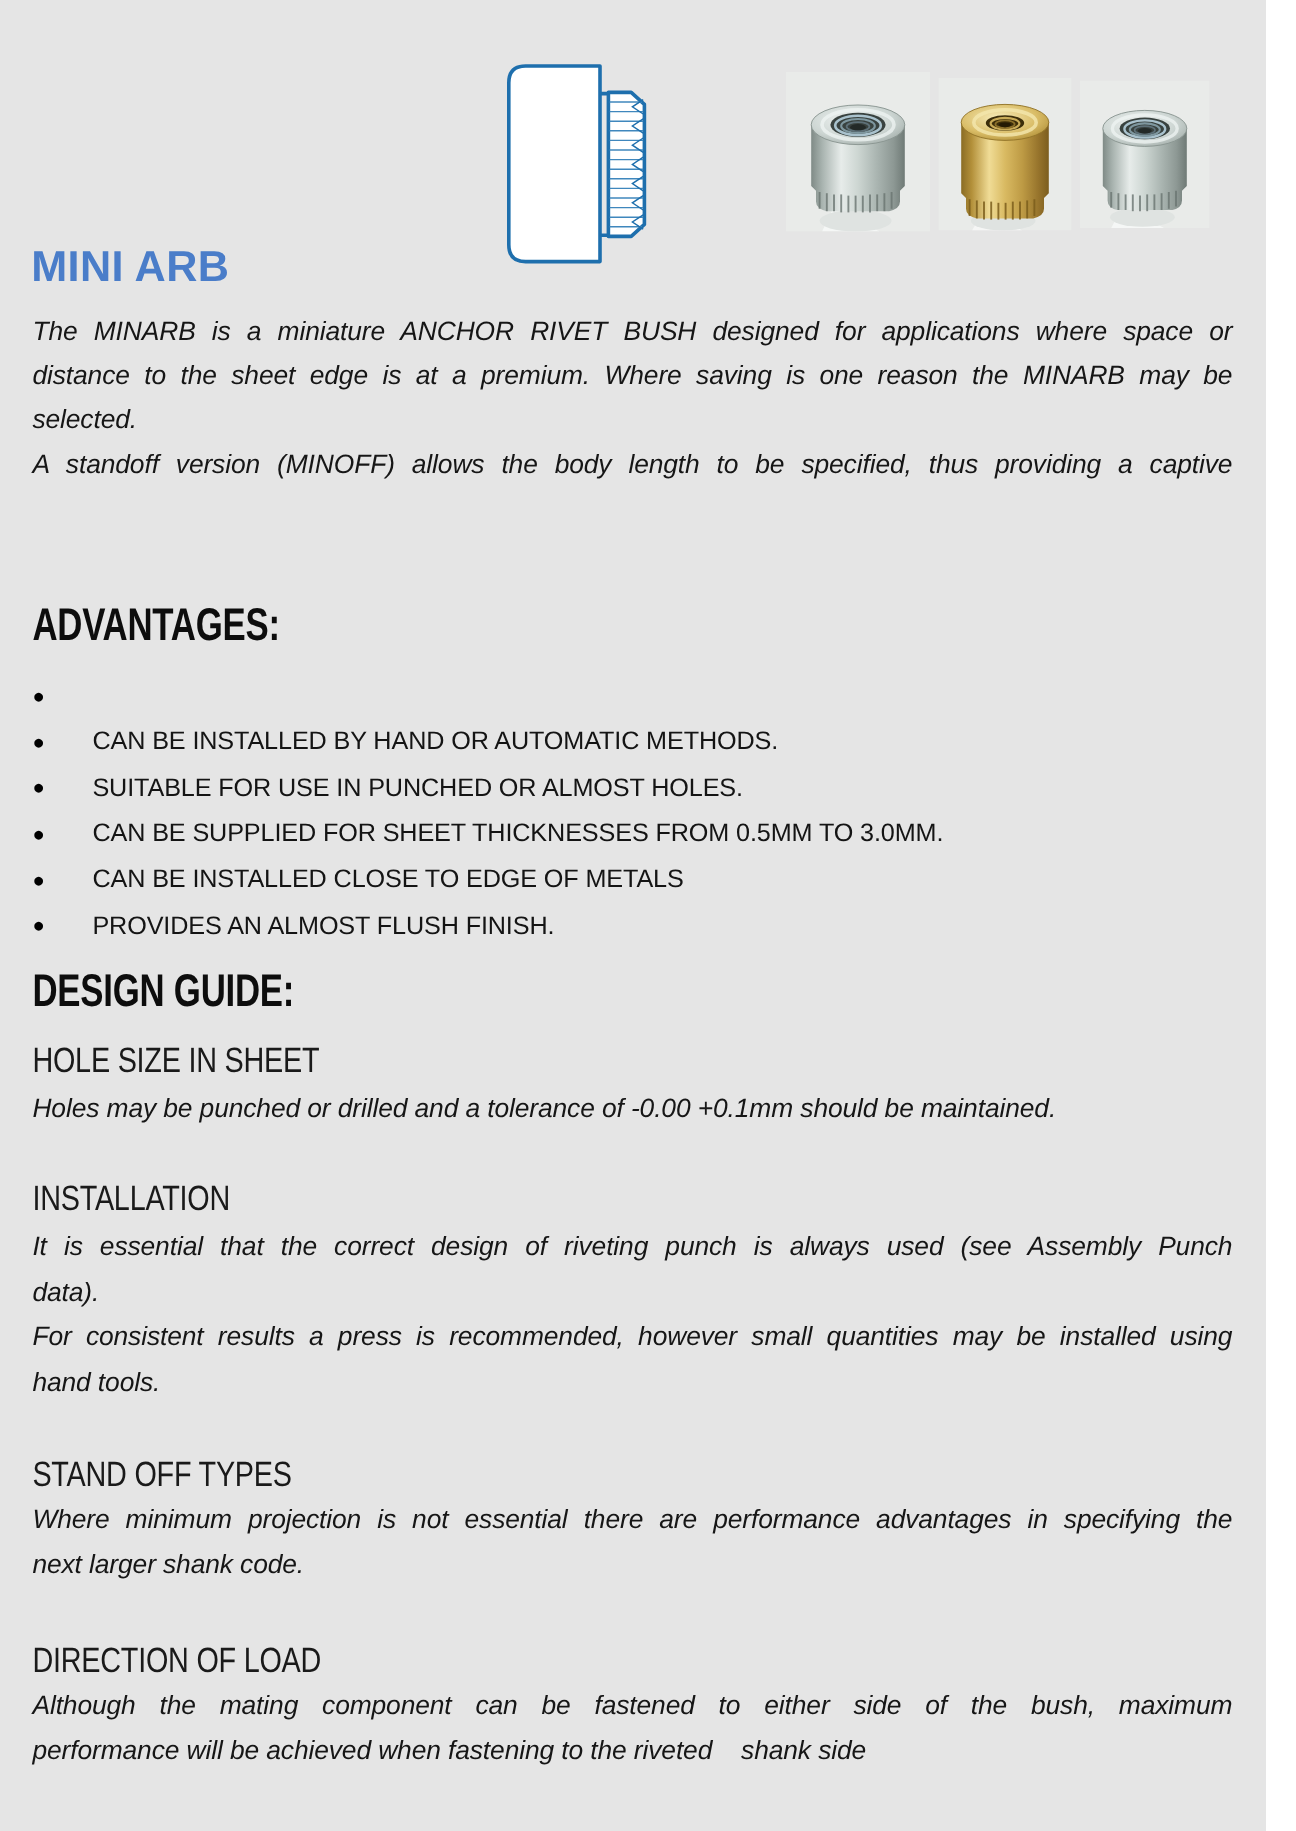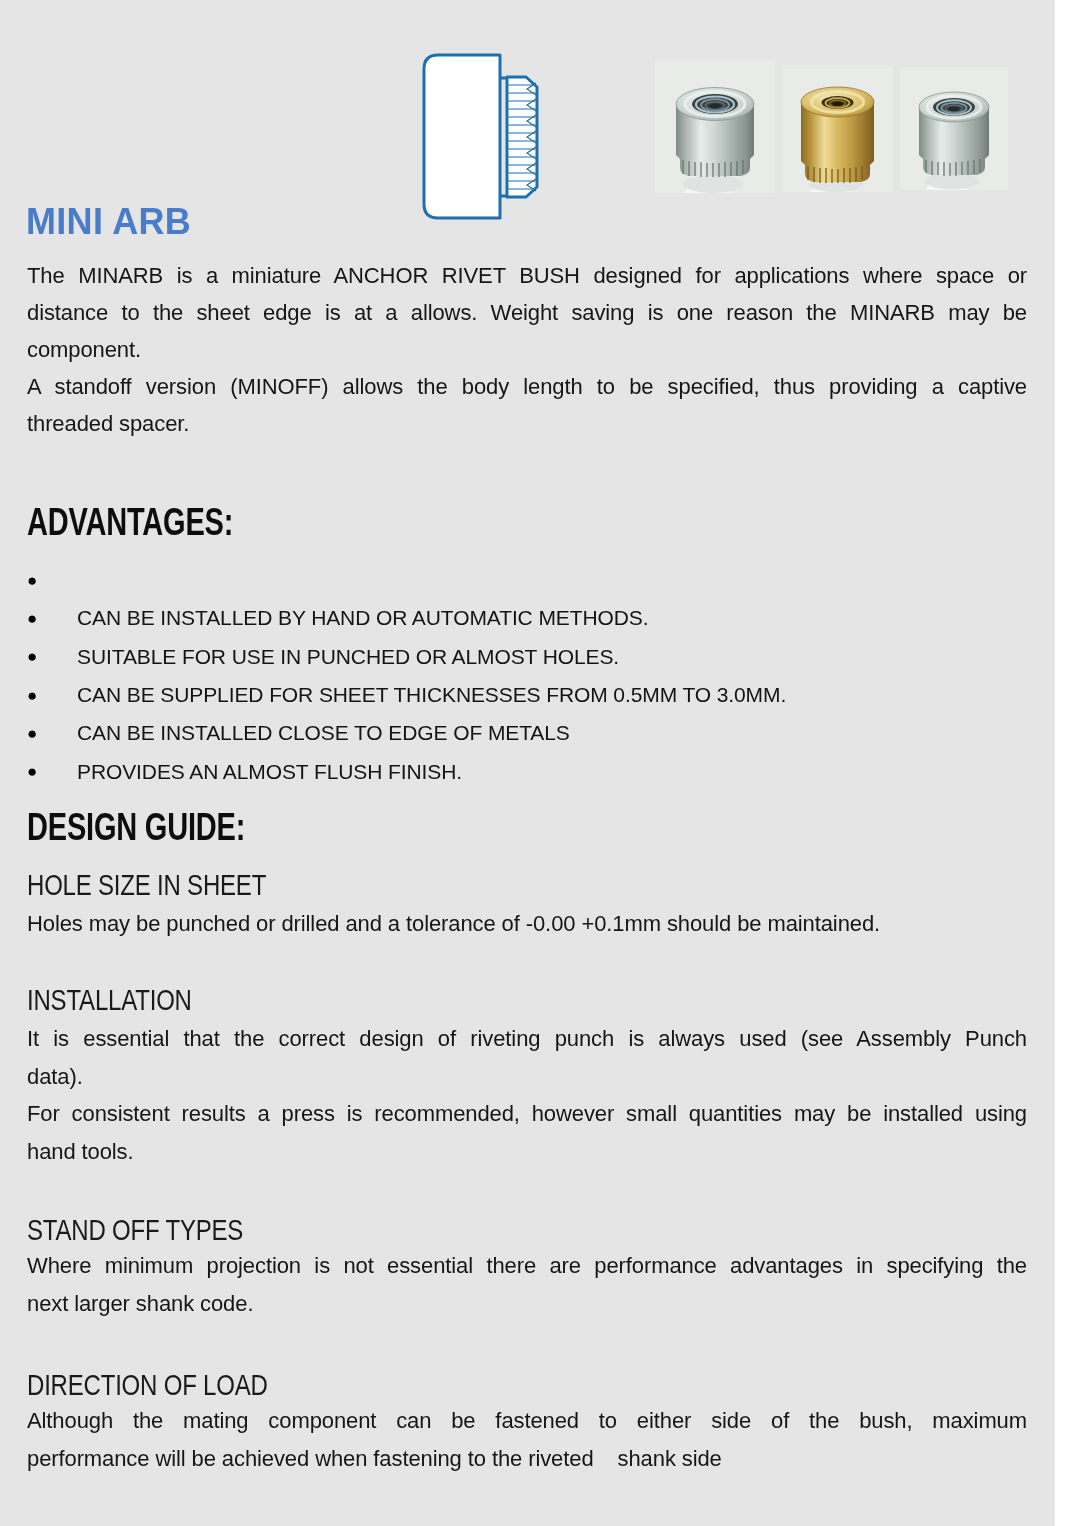--- a/index.html
+++ b/index.html
@@ -24,21 +24,21 @@
   }
   .h2-advantages{top:503px;}
   .h2-design{top:808px;}
   .h3{
     position:absolute;left:27px;font-size:24px;line-height:26px;color:#1a1a1a;
     transform:scaleY(1.22);transform-origin:0 0;white-space:nowrap;letter-spacing:-.2px;
   }
   
   .bl{
     position:absolute;left:27px;width:1000px;font-size:22px;line-height:30px;
-    letter-spacing:-.1px;color:#161616;
+    letter-spacing:-.1px;color:#161616;font-style:italic;
   }
   .j{text-align:justify;text-align-last:justify;text-justify:inter-word;}
   
   .bullets{position:absolute;left:27px;top:561px;width:1000px;}
   .bi{height:38.3px;display:flex;align-items:center;}
   .dot{width:50px;font-size:17px;line-height:1;color:#000;flex:0 0 50px;}
   .bt{font-size:21px;letter-spacing:-.1px;color:#141414;white-space:nowrap;}
 </style>
 </head>
 <body>
@@ -209,24 +209,23 @@
     <ellipse cx="54" cy="40" rx="21" ry="9" fill="#39423f"></ellipse>
     <ellipse cx="54" cy="40.5" rx="17" ry="7.2" fill="none" stroke="#a9c2cd" stroke-width="2"></ellipse>
     <ellipse cx="54" cy="41" rx="12.5" ry="5.2" fill="none" stroke="#7e979f" stroke-width="1.8"></ellipse>
     <ellipse cx="54" cy="41.5" rx="8.5" ry="3.4" fill="none" stroke="#5d7078" stroke-width="1.4"></ellipse>
     <ellipse cx="54" cy="42" rx="5.8" ry="2.3" fill="#232a28"></ellipse>
   </svg>
 
   <h1 class="title">MINI ARB</h1>
 
   <div class="bl j" style="top:261px">The MINARB is a miniature ANCHOR RIVET BUSH designed for applications where space or</div>
-  <div class="bl j" style="top:298px">distance to the sheet edge is at a allows. Weight saving is one reason the MINARB may be</div>
-  <div class="bl" style="top:335px">component.</div>
+  <div class="bl j" style="top:298px">distance to the sheet edge is at a premium. Where saving is one reason the MINARB may be</div>
+  <div class="bl" style="top:335px">selected.</div>
   <div class="bl j" style="top:372px">A standoff version (MINOFF) allows the body length to be specified, thus providing a captive</div>
-  <div class="bl" style="top:409px">threaded spacer.</div>
 
   <h2 class="h2 h2-advantages">ADVANTAGES:</h2>
   <div class="bullets">
     <div class="bi">
       <span class="dot">●</span>
     </div>
     <div class="bi">
       <span class="dot">●</span>
       <span class="bt">CAN BE INSTALLED BY HAND OR AUTOMATIC METHODS.</span>
     </div>

